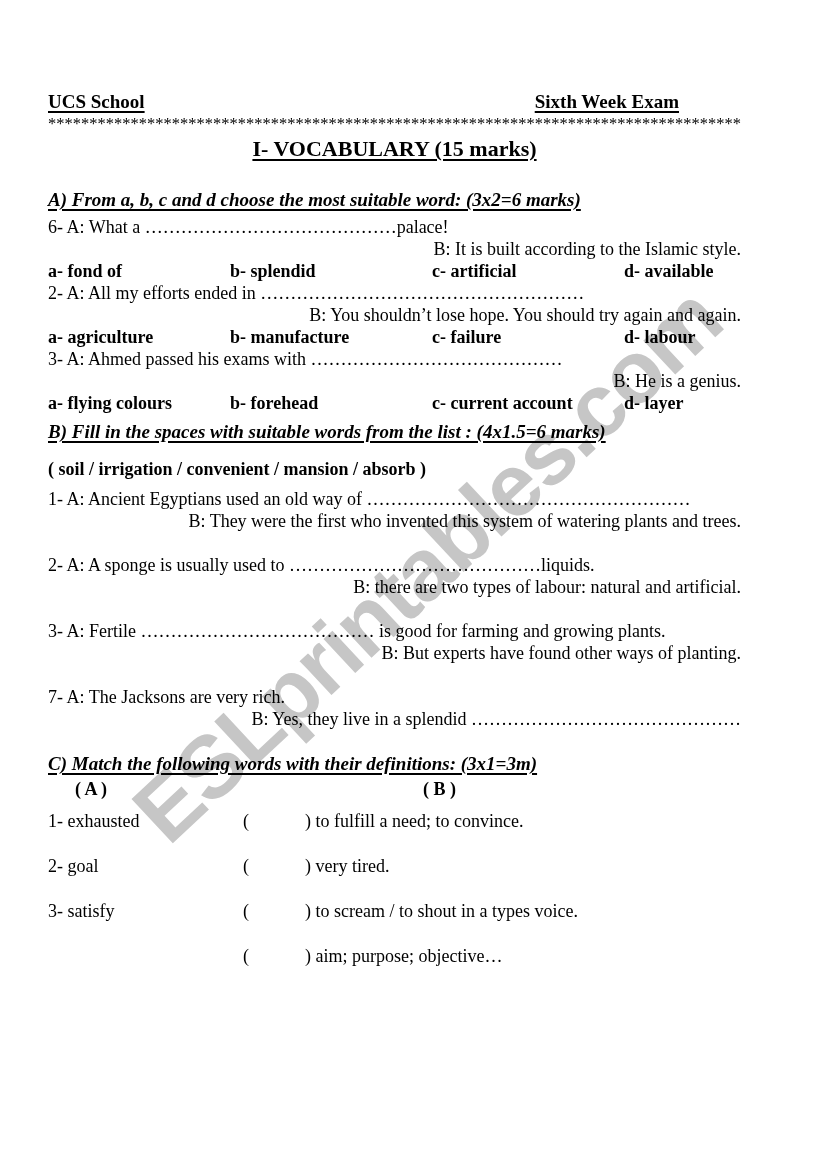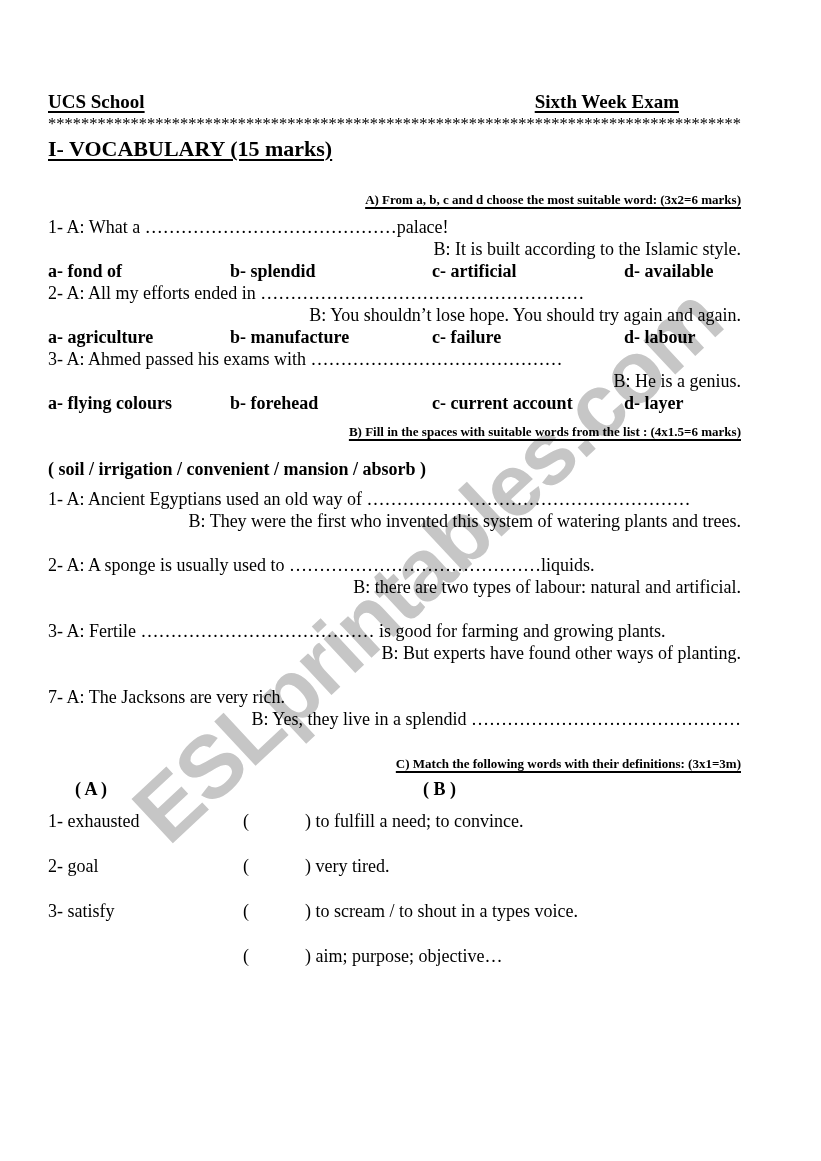--- a/index.html
+++ b/index.html
@@ -28,23 +28,23 @@
     position:absolute;inset:0;
     z-index:2;
     padding:90px 80px 0 48px;
     box-sizing:border-box;
   }
   .u{text-decoration:underline;text-decoration-thickness:2px;text-underline-offset:3px;}
   .header-row{display:flex;justify-content:space-between;align-items:baseline;height:24px;line-height:24px;gap:11px;}
   .hdr{font-weight:bold;font-size:19px;white-space:nowrap;}
   .hdr-right{margin-right:62px;}
   .divider{height:20px;line-height:20px;font-size:16.5px;letter-spacing:0px;white-space:nowrap;overflow:hidden;}
-  .title-row{text-align:left;margin-top:2px;height:26px;line-height:26px;}
+  .title-row{text-align:center;margin-top:2px;height:26px;line-height:26px;}
   .title{font-weight:bold;font-size:22px;}
-  .sec-heading{font-weight:bold;font-size:13px;height:24px;line-height:24px;white-space:nowrap;text-align:right;}
+  .sec-heading{font-weight:bold;font-style:italic;font-size:19px;height:24px;line-height:24px;white-space:nowrap;}
   .sh-a{margin-top:26px;margin-bottom:4px;}
   .sh-b{margin-top:6px;}
   .sh-c{margin-top:0;margin-bottom:2px;}
   .line{height:22px;line-height:22px;white-space:nowrap;}
   .indent{padding-left:20px;text-align:right;}
   .options{display:grid;grid-template-columns:182px 202px 192px 1fr;font-weight:bold;height:22px;line-height:22px;white-space:nowrap;}
   .word-bank{font-weight:bold;margin-top:14px;margin-bottom:8px;height:22px;line-height:22px;}
   .pair{margin-bottom:22px;}
   .match-header{display:grid;grid-template-columns:195px 62px 1fr;font-weight:bold;height:22px;line-height:22px;margin-bottom:10px;}
   .match-header .col-a{padding-left:27px;}
@@ -68,21 +68,21 @@
     <div class="divider">**************************************************************************************</div>
 
     <div class="title-row">
       <span class="title u">I- VOCABULARY (15 marks)</span>
     </div>
 
     <div class="sec-heading sh-a">
       <span class="u">A) From a, b, c and d choose the most suitable word: (3x2=6 marks)</span>
     </div>
 
-    <div class="line">1- A: What a ……………………………………palace!</div>
+    <div class="line">6- A: What a ……………………………………palace!</div>
     <div class="line indent">B: It is built according to the Islamic style.</div>
     <div class="options">
       <span>a- fond of</span>
       <span>b- splendid</span>
       <span>c- artificial</span>
       <span>d- available</span>
     </div>
 
     <div class="line">2- A: All my efforts ended in ………………………………………………</div>
     <div class="line indent">B: You shouldn’t lose hope. You should try again and again.</div>

